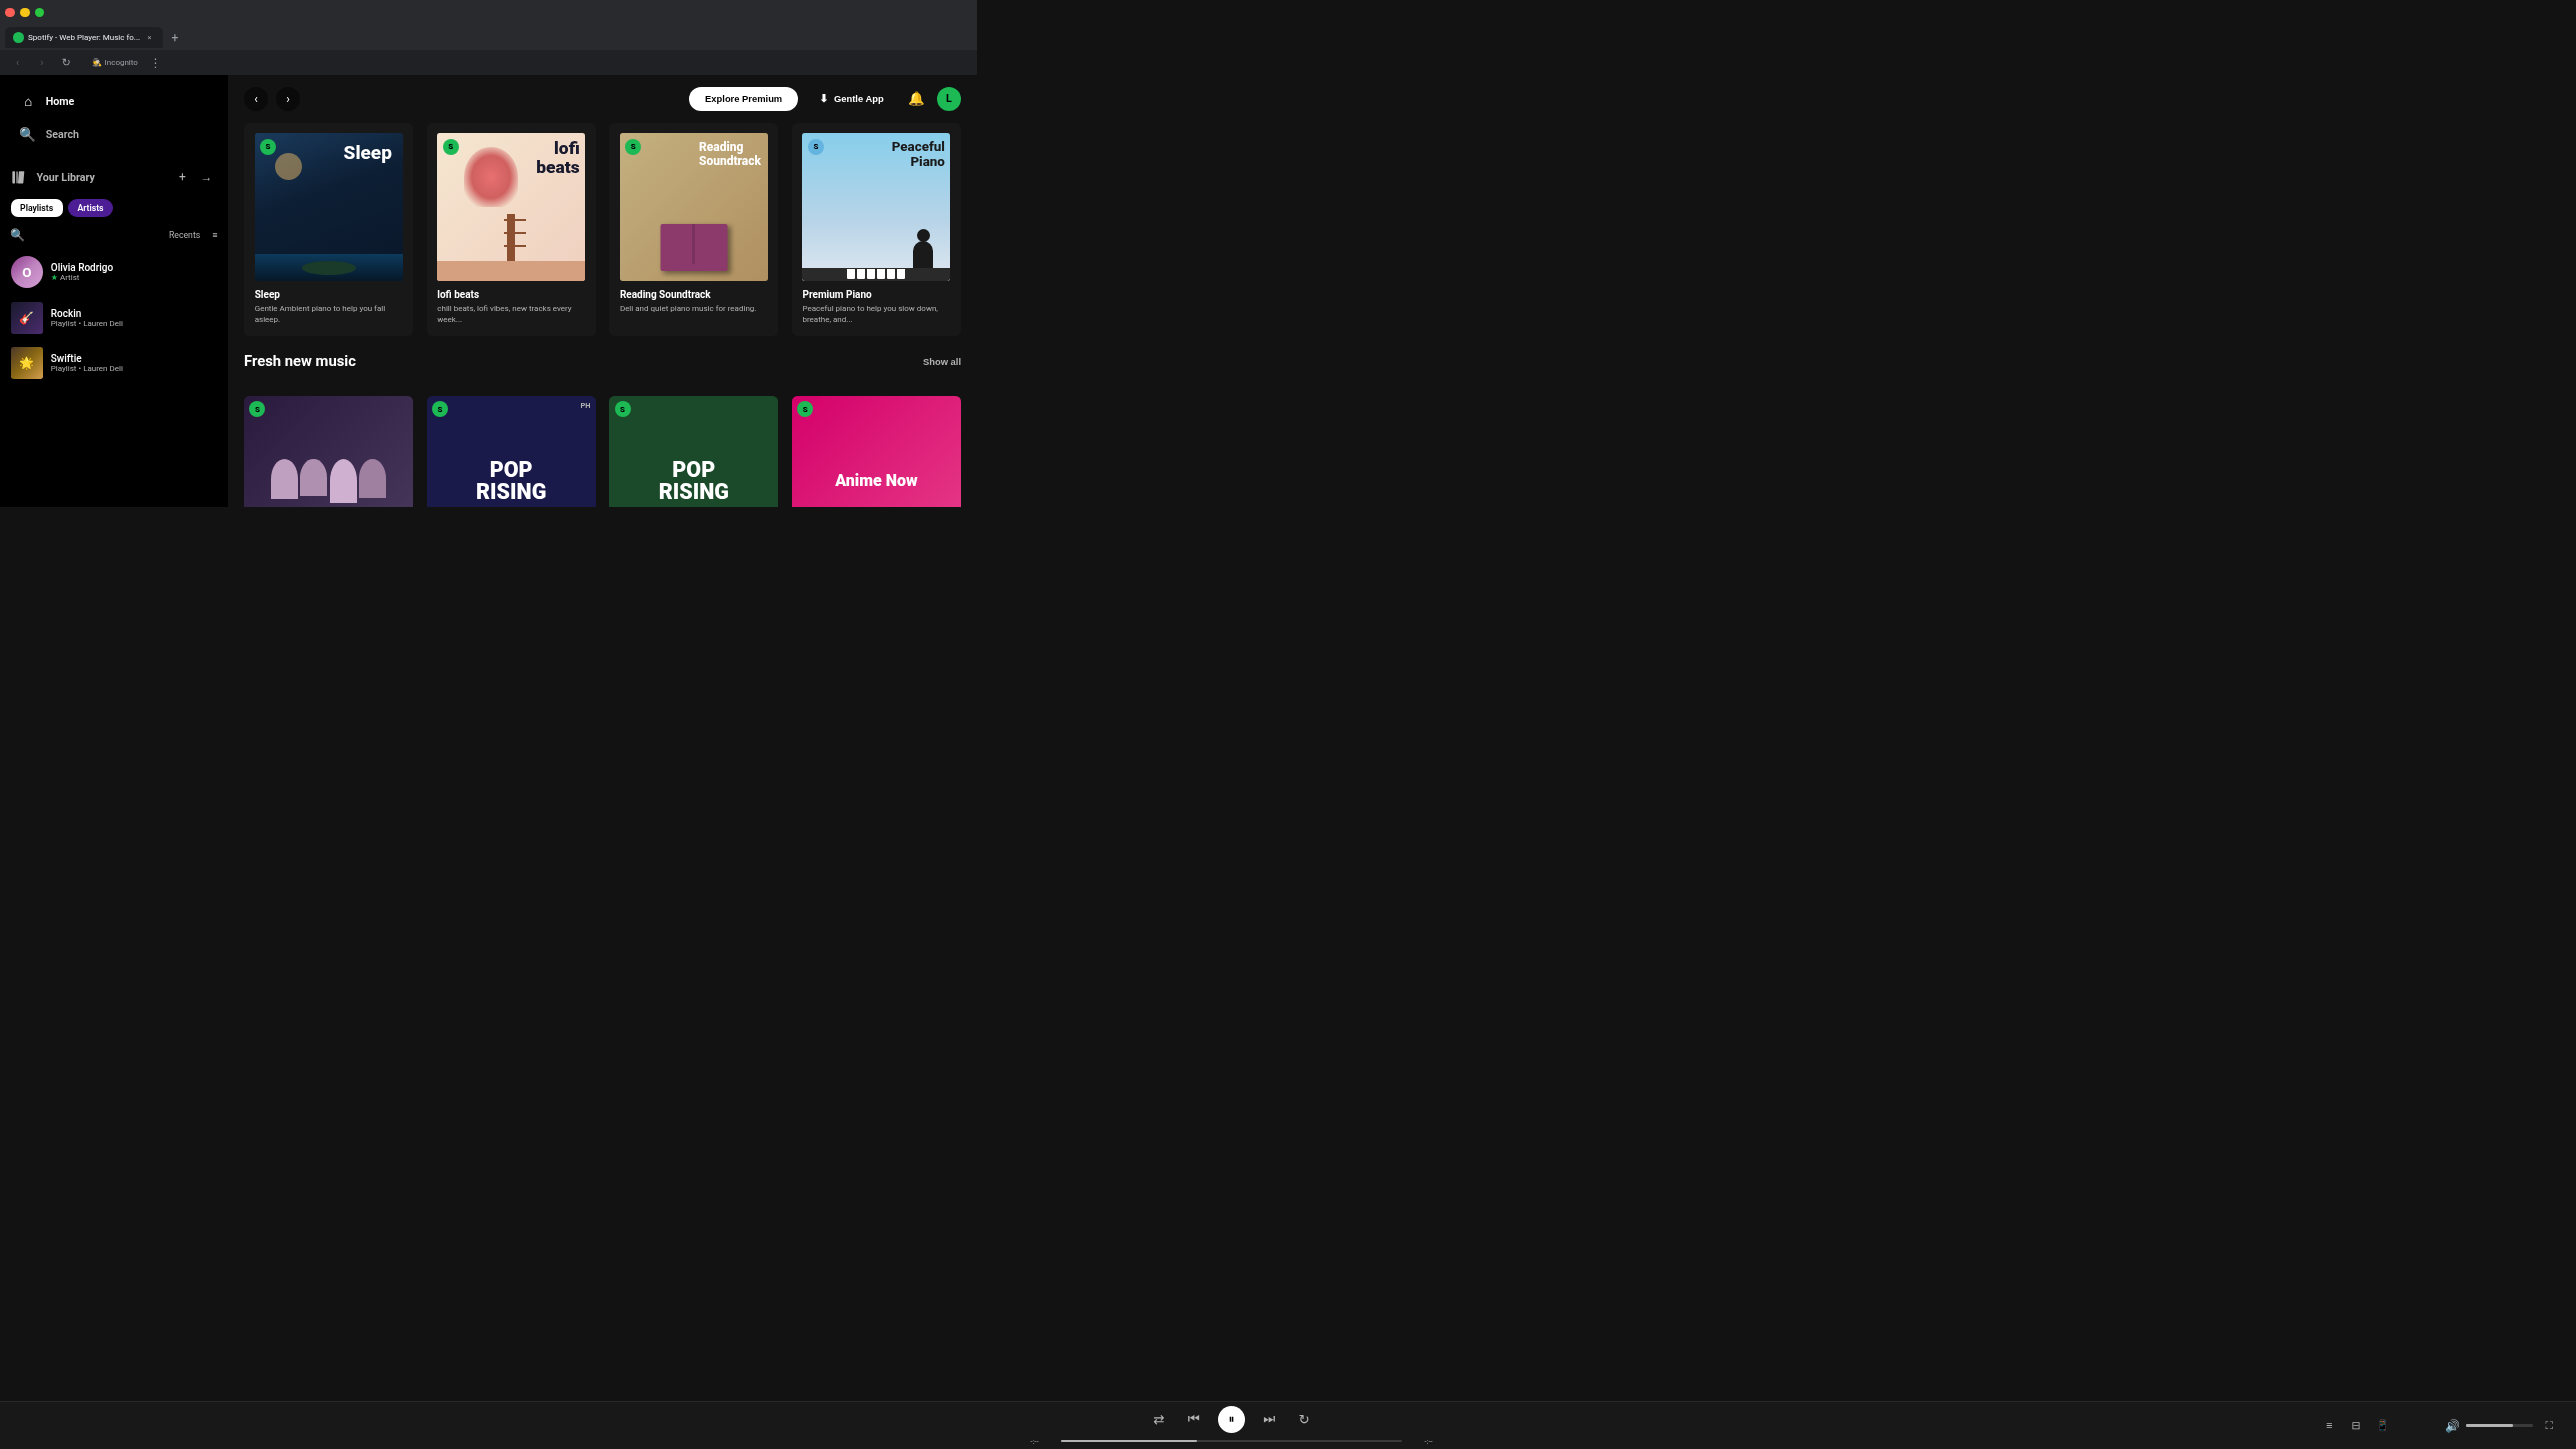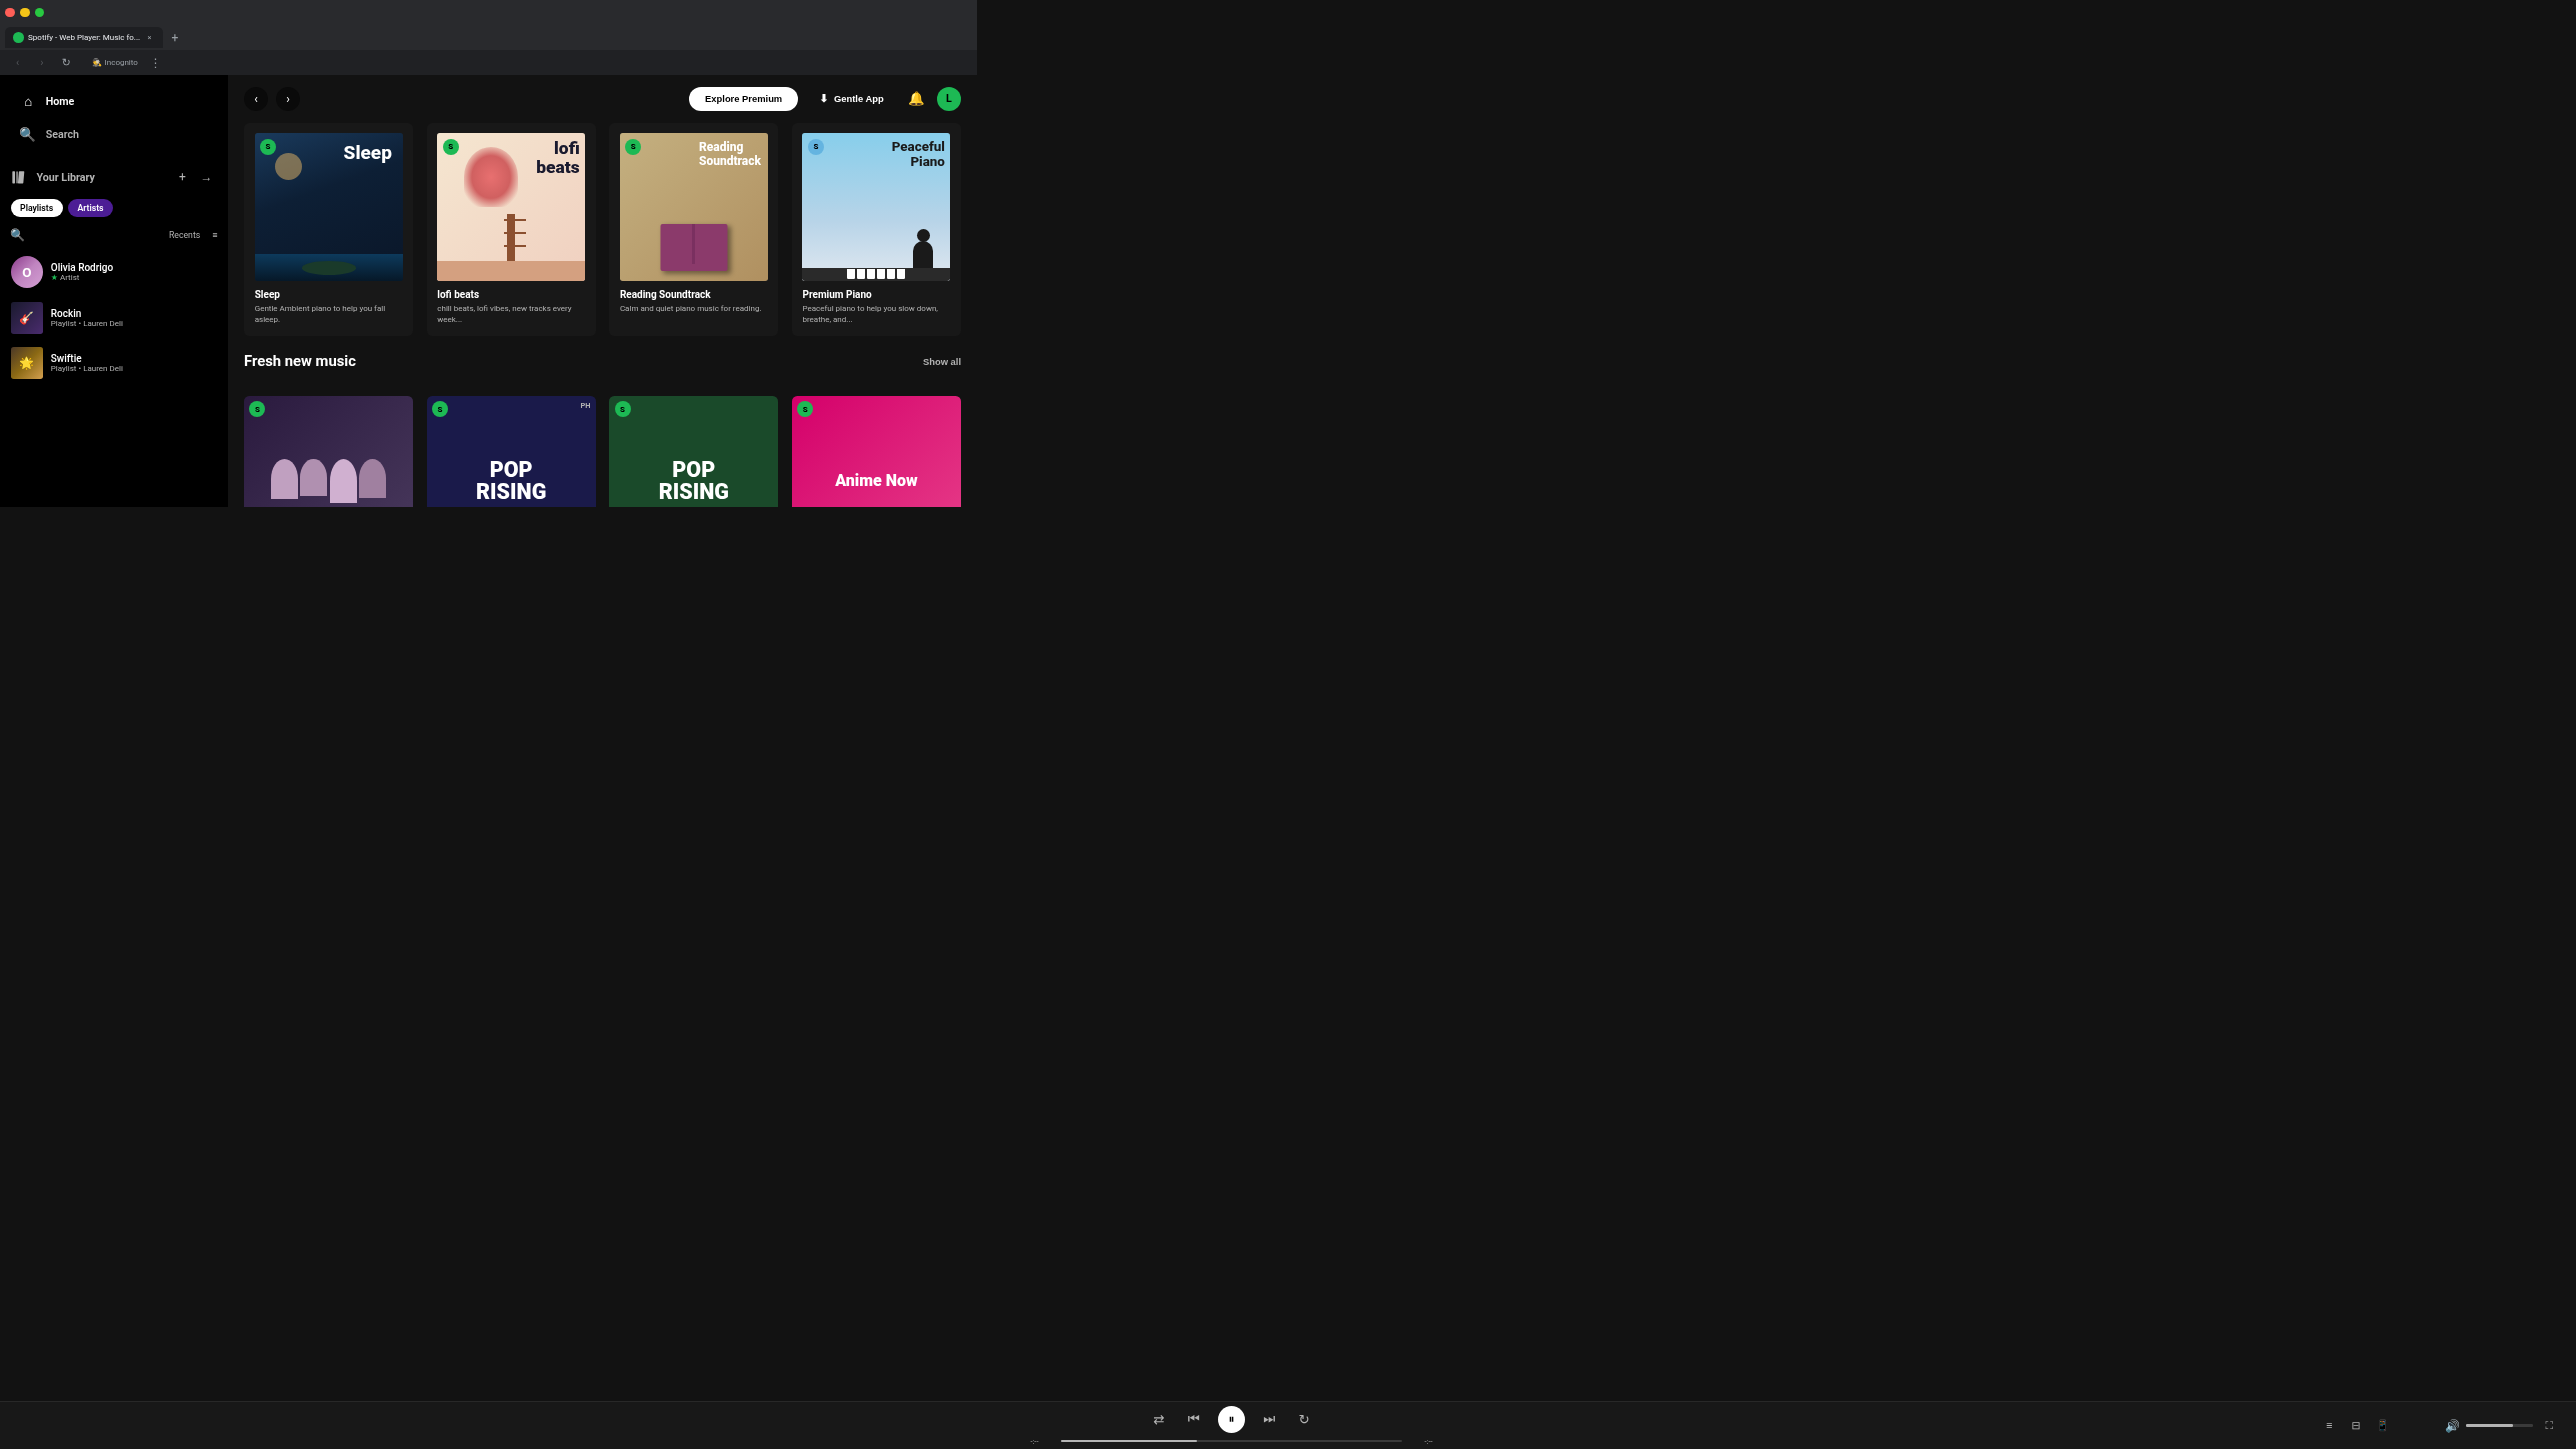--- a/index.html
+++ b/index.html
@@ -239,21 +239,21 @@
     }
     .pill {
       padding: 4px 9.4px;
       border-radius: 13.4px;
       font-size: 8.7px;
       font-weight: 600;
       cursor: pointer;
       background: #4c1d95;
       color: #fff;
     }
-    .pill.active { background: #fff; color: #000; }
+    .pill.active { background: #fff; color: #000; border-radius: 7px; }
 
     .search-sort-row {
       display: flex;
       align-items: center;
       padding: 5.4px 10.7px;
       gap: 5.4px;
     }
     .search-btn {
       display: flex; align-items: center; justify-content: center;
       font-size: 12px;
@@ -821,21 +821,21 @@
               <div class="spotify-badge">
                 <span class="spotify-badge-sm">S</span>
               </div>
               <div style="position:absolute;top:6.7px;right:6.7px;font-size:12px;font-weight:800;color:#fff;text-align:left;">Reading<br>Soundtrack</div>
 
               <div style="position:absolute;bottom:10px;left:50%;transform:translateX(-50%);width:67px;height:47px;background:#8b3a6b;border-radius:2px;box-shadow:2.7px 2.7px 5.4px rgba(0,0,0,0.4);"></div>
               <div style="position:absolute;bottom:17px;left:calc(50% - 1.3px);width:2.7px;height:40px;background:#7a3060;"></div>
             </div>
           </div>
           <div class="playlist-name">Reading Soundtrack</div>
-          <div class="playlist-desc">Calm and quiet piano music for reading.</div>
+          <div class="playlist-desc">Deli and quiet piano music for reading.</div>
         </div>
 
         <div class="playlist-card">
           <div class="playlist-img">
             <div class="playlist-img-inner piano-card-bg" style="background:linear-gradient(180deg,#87ceeb,#b8d4e8 60%,#e0e8f0 100%);">
               <div class="spotify-badge" style="background:#64b4e0;">
                 <span class="spotify-badge-sm">S</span>
               </div>
               <div style="position:absolute;top:5.4px;right:5.4px;font-size:13.4px;font-weight:800;color:#1a1a1a;text-align:right;">Peaceful<br>Piano</div>
 

